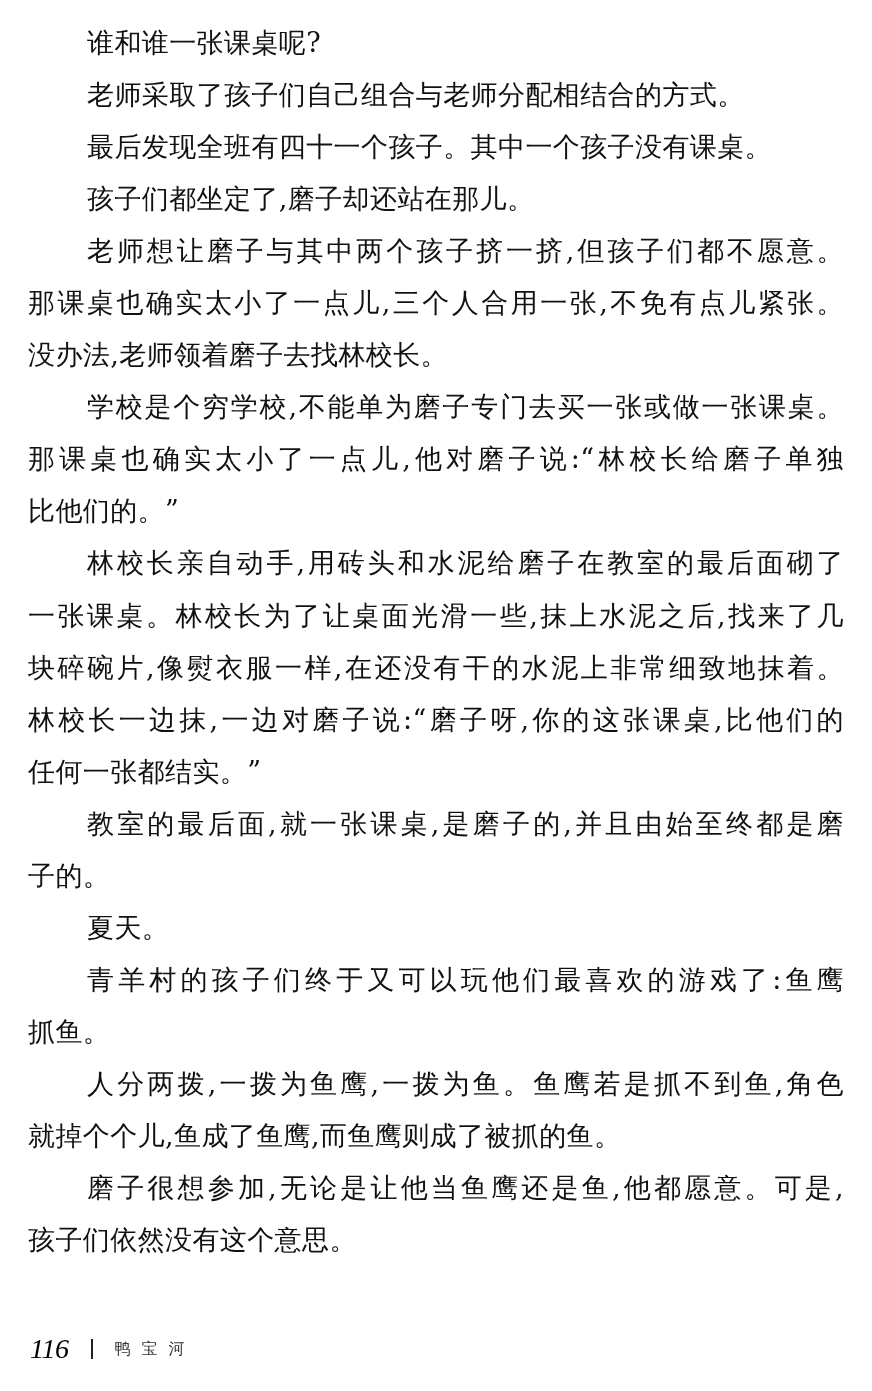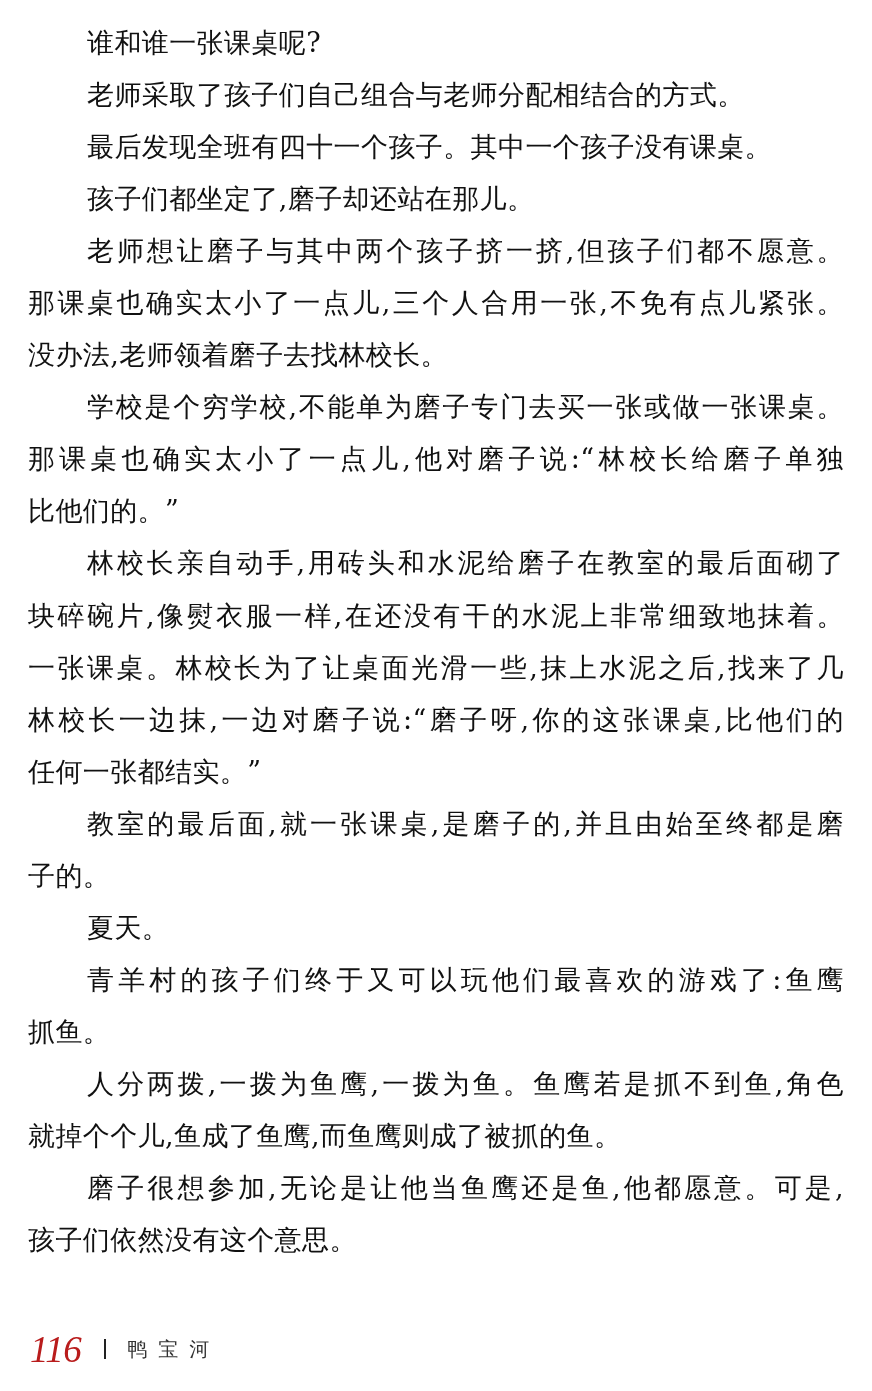--- a/index.html
+++ b/index.html
@@ -47,35 +47,35 @@
       position: absolute;
       left: 30px;
       top: 1331px;
       height: 36px;
       display: flex;
       align-items: center;
     }
     .page-number {
       font-family: "Liberation Serif", "DejaVu Serif", serif;
       font-style: italic;
-      font-size: 37px;
-      color: #b91c1c;
+      font-size: 28px;
+      color: #000000;
       letter-spacing: -0.5px;
     }
     .footer-bar {
       display: inline-block;
       width: 2px;
       height: 20px;
       background: #222222;
       margin-left: 23px;
       margin-right: 21px;
     }
     .book-title {
       font-family: "DejaVu Sans", "Liberation Sans", sans-serif;
-      font-size: 20px;
+      font-size: 16px;
       color: #333333;
       letter-spacing: 11px;
       font-weight: 300;
     }
   </style>
 </head>
 <body>
 
 <div class="page">
   <div class="text-block">
@@ -103,22 +103,22 @@
     </div>
 
     <div>
       <span class="line first">学校是个穷学校,不能单为磨子专门去买一张或做一张课桌。</span>
       <span class="line">那课桌也确实太小了一点儿,他对磨子说:“林校长给磨子单独</span>
       <span class="line last">比他们的。”</span>
     </div>
 
     <div>
       <span class="line first">林校长亲自动手,用砖头和水泥给磨子在教室的最后面砌了</span>
+      <span class="line">一张课桌。林校长为了让桌面光滑一些,抹上水泥之后,找来了几</span>
       <span class="line">块碎碗片,像熨衣服一样,在还没有干的水泥上非常细致地抹着。</span>
-      <span class="line">一张课桌。林校长为了让桌面光滑一些,抹上水泥之后,找来了几</span>
       <span class="line">林校长一边抹,一边对磨子说:“磨子呀,你的这张课桌,比他们的</span>
       <span class="line last">任何一张都结实。”</span>
     </div>
 
     <div>
       <span class="line first">教室的最后面,就一张课桌,是磨子的,并且由始至终都是磨</span>
       <span class="line last">子的。</span>
     </div>
 
     <div>

